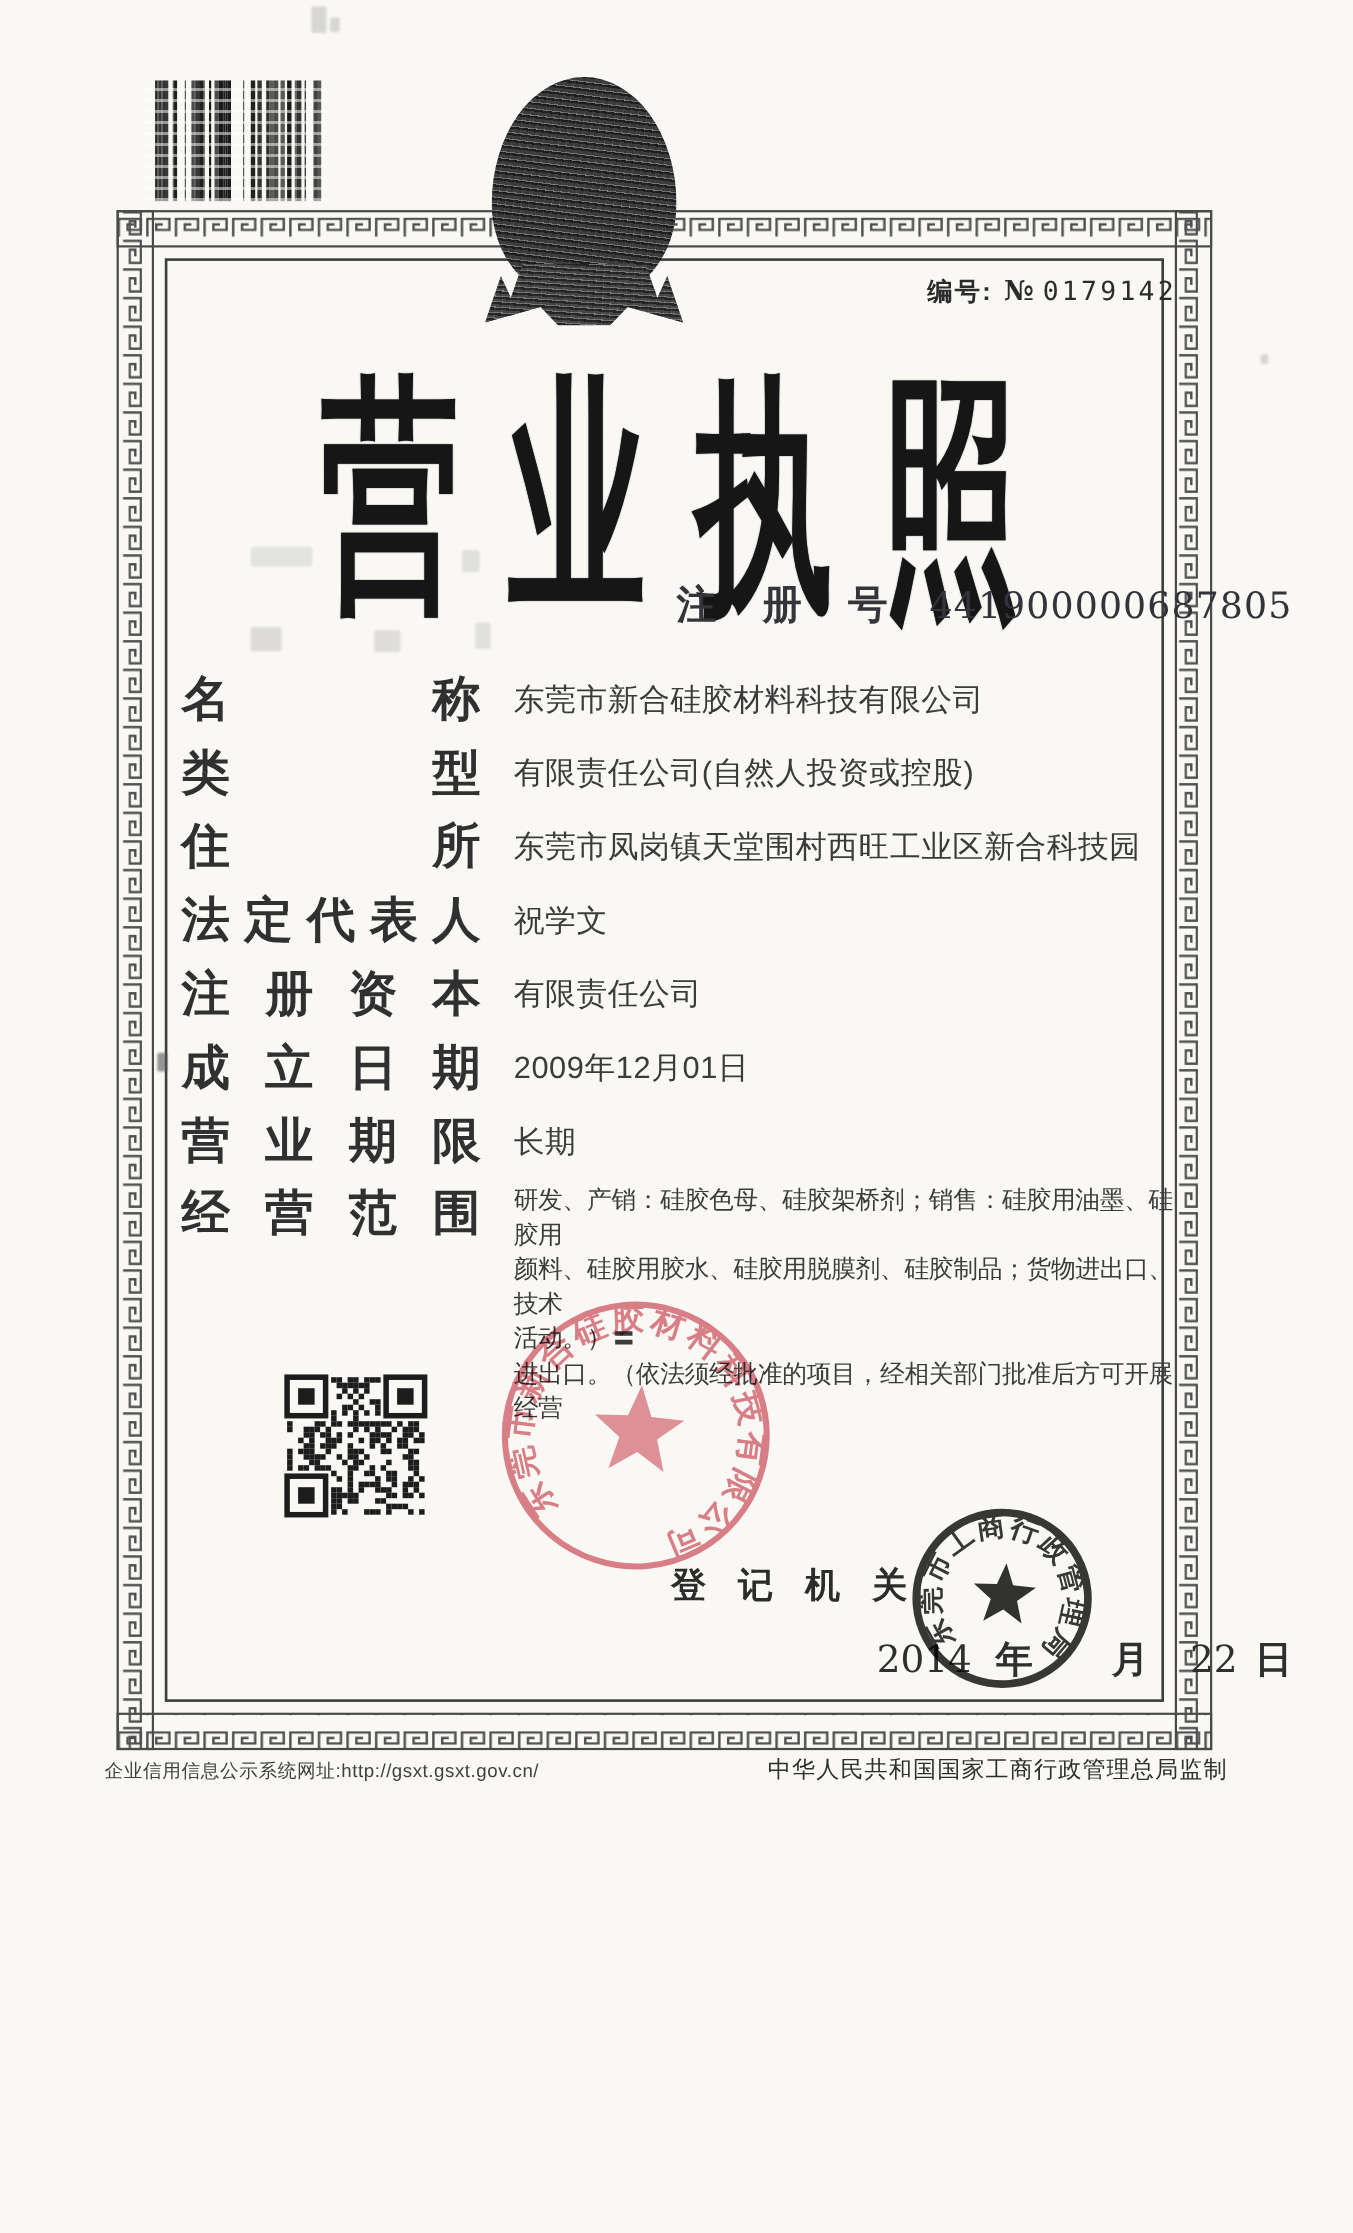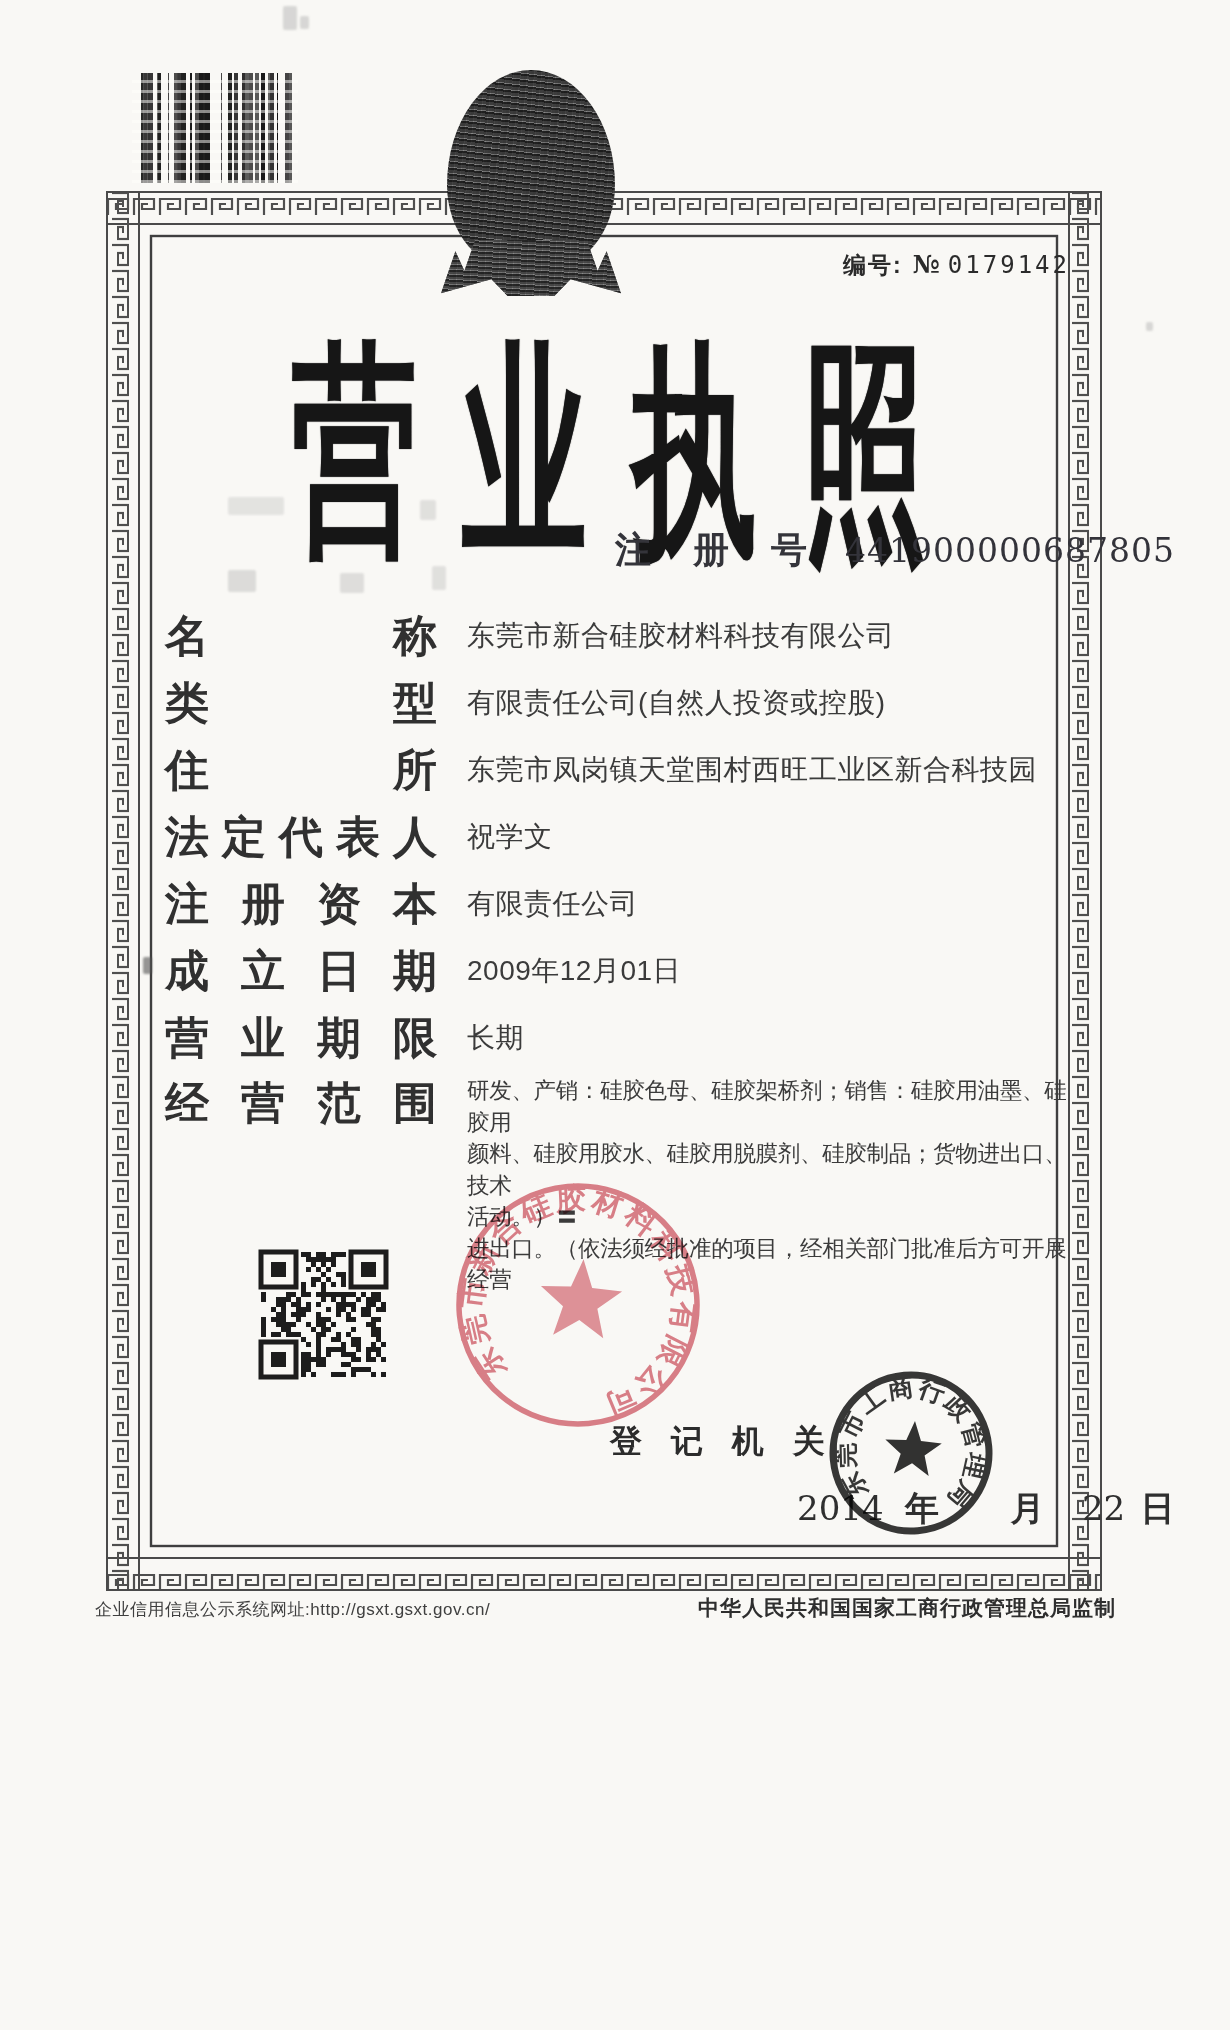--- a/index.html
+++ b/index.html
@@ -68,21 +68,21 @@
              letter-spacing:10px;color:#2c2c2c;}
   .dateline{position:absolute;left:753px;top:1486px;font-size:34px;color:#2f2f2f;white-space:nowrap;}
   .dateline .d-year{font-family:"DejaVu Serif",serif;margin-left:44px;}
   .dateline .d-yu{margin-left:12px;font-weight:600;}
   .dateline .d-mu{margin-left:62px;font-weight:600;}
   .dateline .d-day{margin-left:28px;font-family:"DejaVu Serif",serif;}
   .dateline .d-du{margin-left:6px;font-weight:600;}
 
   
   .footer-left{position:absolute;left:95px;top:1598px;font-size:17px;color:#3f3f3f;letter-spacing:.5px;}
-  .footer-right{position:absolute;left:698px;top:1594px;font-size:21px;font-weight:700;color:#2e2e2e;letter-spacing:1px;}
+  .footer-right{position:absolute;left:698px;top:1594px;font-size:21px;font-weight:400;color:#2e2e2e;letter-spacing:1px;}
 
   
   .artifact{position:absolute;background:#9a9a9a;opacity:.35;filter:blur(1.2px);border-radius:2px;}
 </style>
 </head>
 <body>
 
 <div class="page">
 
   <svg class="frame-svg" width="998" height="1402">

